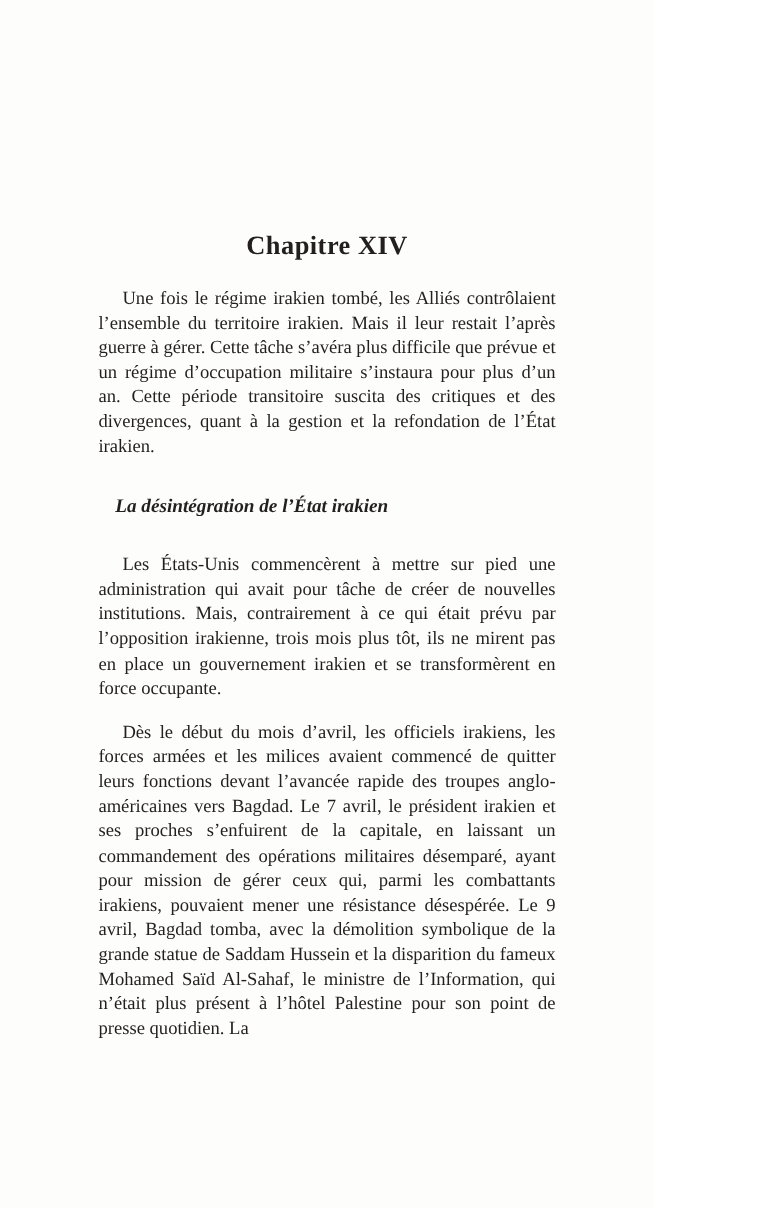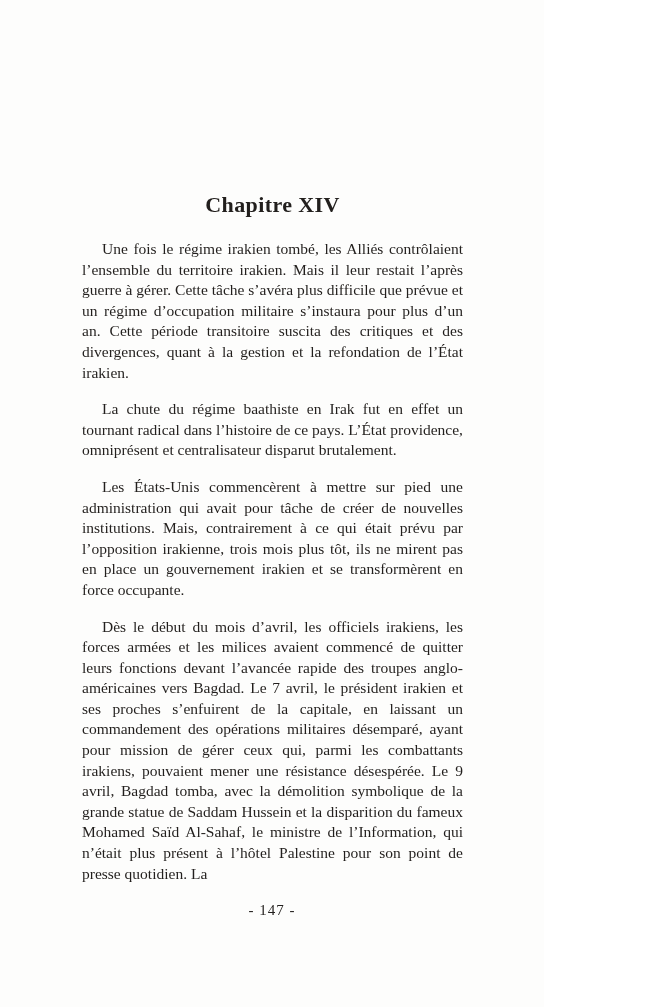--- a/index.html
+++ b/index.html
@@ -60,22 +60,21 @@
 </head>
 <body>
 
 <div class="page" style="background: rgb(253, 253, 252); color: rgb(34, 31, 29);">
 
   <h1 class="chapter-title">Chapitre XIV</h1>
 
 
   <p class="para">Une fois le régime irakien tombé, les Alliés contrôlaient l’ensemble du territoire irakien. Mais il leur restait l’après guerre à gérer. Cette tâche s’avéra plus difficile que prévue et un régime d’occupation militaire s’instaura pour plus d’un an. Cette période transitoire suscita des critiques et des divergences, quant à la gestion et la refondation de l’État irakien.</p>
 
+  <h3 class="section-heading">La désintégration de l’État irakien</h3>
 
-  <p class="para gap-after">La chute du régime baathiste en Irak fut en effet un tournant radical dans l’histoire de ce pays. L’État providence, omniprésent et centralisateur disparut brutalement.</p>
 
   <p class="para">Les États-Unis commencèrent à mettre sur pied une administration qui avait pour tâche de créer de nouvelles institutions. Mais, contrairement à ce qui était prévu par l’opposition irakienne, trois mois plus tôt, ils ne mirent pas en place un gouvernement irakien et se transformèrent en force occupante.</p>
 
   <p class="para">Dès le début du mois d’avril, les officiels irakiens, les forces armées et les milices avaient commencé de quitter leurs fonctions devant l’avancée rapide des troupes anglo-américaines vers Bagdad. Le 7 avril, le président irakien et ses proches s’enfuirent de la capitale, en laissant un commandement des opérations militaires désemparé, ayant pour mission de gérer ceux qui, parmi les combattants irakiens, pouvaient mener une résistance désespérée. Le 9 avril, Bagdad tomba, avec la démolition symbolique de la grande statue de Saddam Hussein et la disparition du fameux Mohamed Saïd Al-Sahaf, le ministre de l’Information, qui n’était plus présent à l’hôtel Palestine pour son point de presse quotidien. La</p>
 
-  <div class="page-number">- 147 -</div>
 
 </div>
 
 </body></html>

